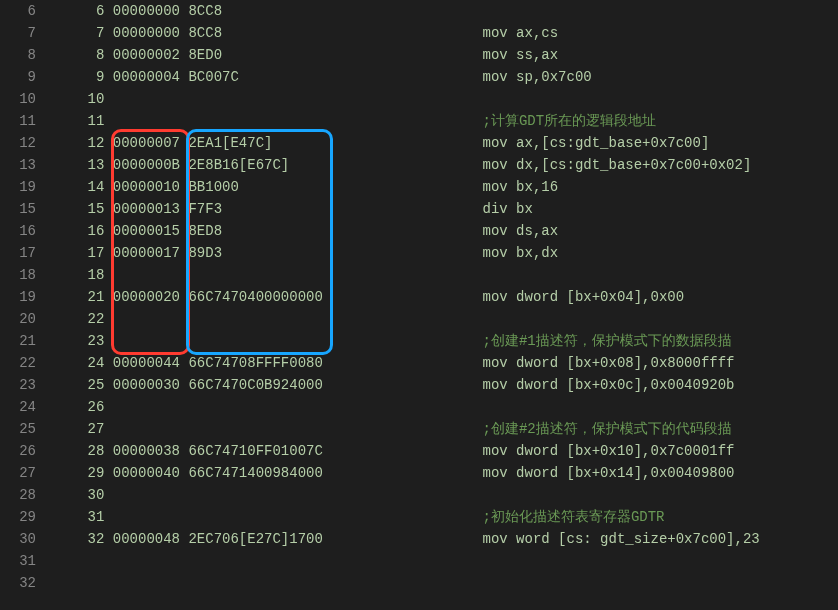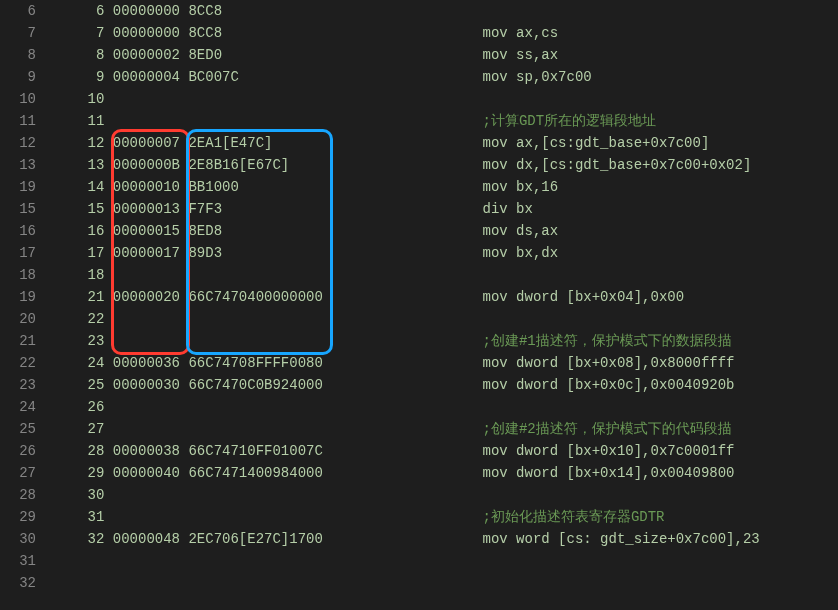--- a/index.html
+++ b/index.html
@@ -97,21 +97,21 @@
       <div class="line"><span class="num">    12 00000007 2EA1[E47C]                         </span><span class="num">mov ax,[cs:gdt_base+0x7c00]</span></div>
       <div class="line"><span class="num">    13 0000000B 2E8B16[E67C]                       </span><span class="num">mov dx,[cs:gdt_base+0x7c00+0x02]</span></div>
       <div class="line"><span class="num">    14 00000010 BB1000                             </span><span class="num">mov bx,16</span></div>
       <div class="line"><span class="num">    15 00000013 F7F3                               </span><span class="num">div bx</span></div>
       <div class="line"><span class="num">    16 00000015 8ED8                               </span><span class="num">mov ds,ax</span></div>
       <div class="line"><span class="num">    17 00000017 89D3                               </span><span class="num">mov bx,dx</span></div>
       <div class="line"><span class="num">    18                                             </span><span class="num"></span></div>
       <div class="line"><span class="num">    21 00000020 66C7470400000000                   </span><span class="num">mov dword [bx+0x04],0x00</span></div>
       <div class="line"><span class="num">    22                                             </span><span class="num"></span></div>
       <div class="line"><span class="num">    23                                             </span><span class="cmt">;创建#1描述符，保护模式下的数据段描</span></div>
-      <div class="line"><span class="num">    24 00000036 66C74708FFFF0080                   </span><span class="num">mov dword [bx+0x08],0x8000ffff</span></div>
+      <div class="line"><span class="num">    24 00000044 66C74708FFFF0080                   </span><span class="num">mov dword [bx+0x08],0x8000ffff</span></div>
       <div class="line"><span class="num">    25 00000030 66C7470C0B924000                   </span><span class="num">mov dword [bx+0x0c],0x0040920b</span></div>
       <div class="line"><span class="num">    26                                             </span><span class="num"></span></div>
       <div class="line"><span class="num">    27                                             </span><span class="cmt">;创建#2描述符，保护模式下的代码段描</span></div>
       <div class="line"><span class="num">    28 00000038 66C74710FF01007C                   </span><span class="num">mov dword [bx+0x10],0x7c0001ff</span></div>
       <div class="line"><span class="num">    29 00000040 66C7471400984000                   </span><span class="num">mov dword [bx+0x14],0x00409800</span></div>
       <div class="line"><span class="num">    30                                             </span><span class="num"></span></div>
       <div class="line"><span class="num">    31                                             </span><span class="cmt">;初始化描述符表寄存器GDTR</span></div>
       <div class="line"><span class="num">    32 00000048 2EC706[E27C]1700                   </span><span class="num">mov word [cs: gdt_size+0x7c00],23</span></div>
     </div>
 </div>

